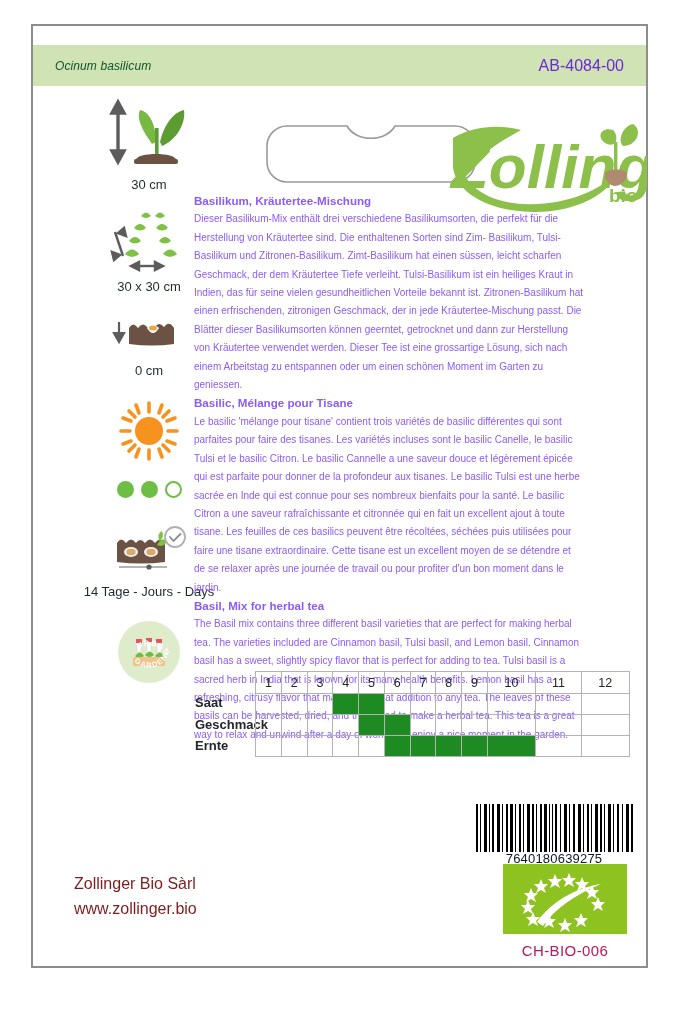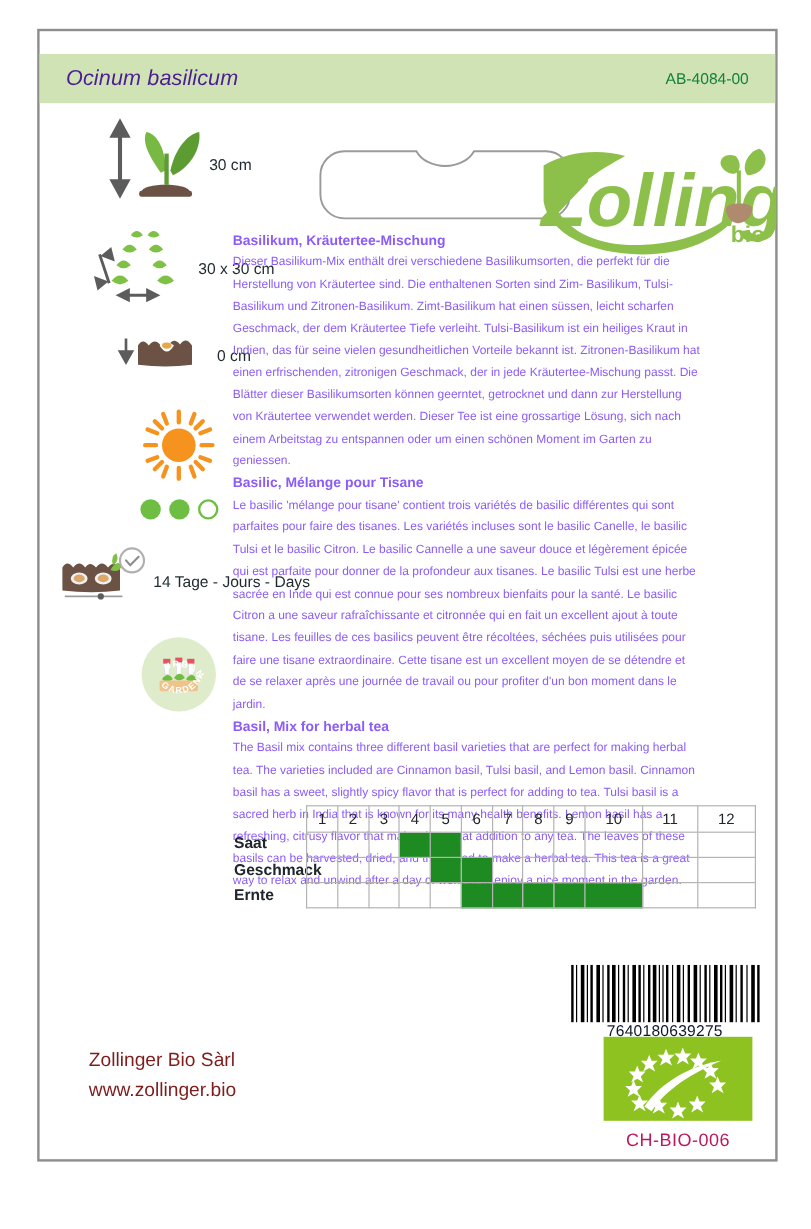--- a/index.html
+++ b/index.html
@@ -20,38 +20,38 @@
   
   .header-band {
     position: absolute; left: 0; top: 19px;
     width: 100%; height: 41px;
     background: #cfe3b4;
     display: flex; align-items: center;
     justify-content: space-between;
     padding: 0 22px;
   }
   .latin-name {
-    font-style: italic; font-size: 18px; color: #4c1d95;
+    font-style: italic; font-size: 12px; color: #14532d;
     letter-spacing: .1px;
   }
-  .article-no { font-size: 13px; color: #15803d; }
+  .article-no { font-size: 16px; color: #6d28d9; }
 
   
   .hang-tab { position: absolute; left: 232px; top: 96px; }
 
   
   .logo { position: absolute; left: 414px; top: 78px; width: 200px; height: 110px; }
 
   
   .icon-col {
     position: absolute; left: 40px; top: 72px;
     width: 152px;
     display: flex; flex-direction: column; align-items: center;
   }
-  .icon-block { display: flex; flex-direction: row; align-items: center; }
+  .icon-block { display: flex; flex-direction: column; align-items: center; }
   .icon-caption {
     font-size: 13px; color: #1f2a2e; text-align: center;
     margin-top: 5px; white-space: nowrap;
   }
   .dots { display: flex; gap: 7px; align-items: center; }
   .dot { width: 17px; height: 17px; border-radius: 50%; background: #6fbe44; }
   .dot.hollow { background: #ffffff; border: 2.4px solid #6fbe44; }
 
   .ug-badge {
     width: 62px; height: 62px; border-radius: 50%;

